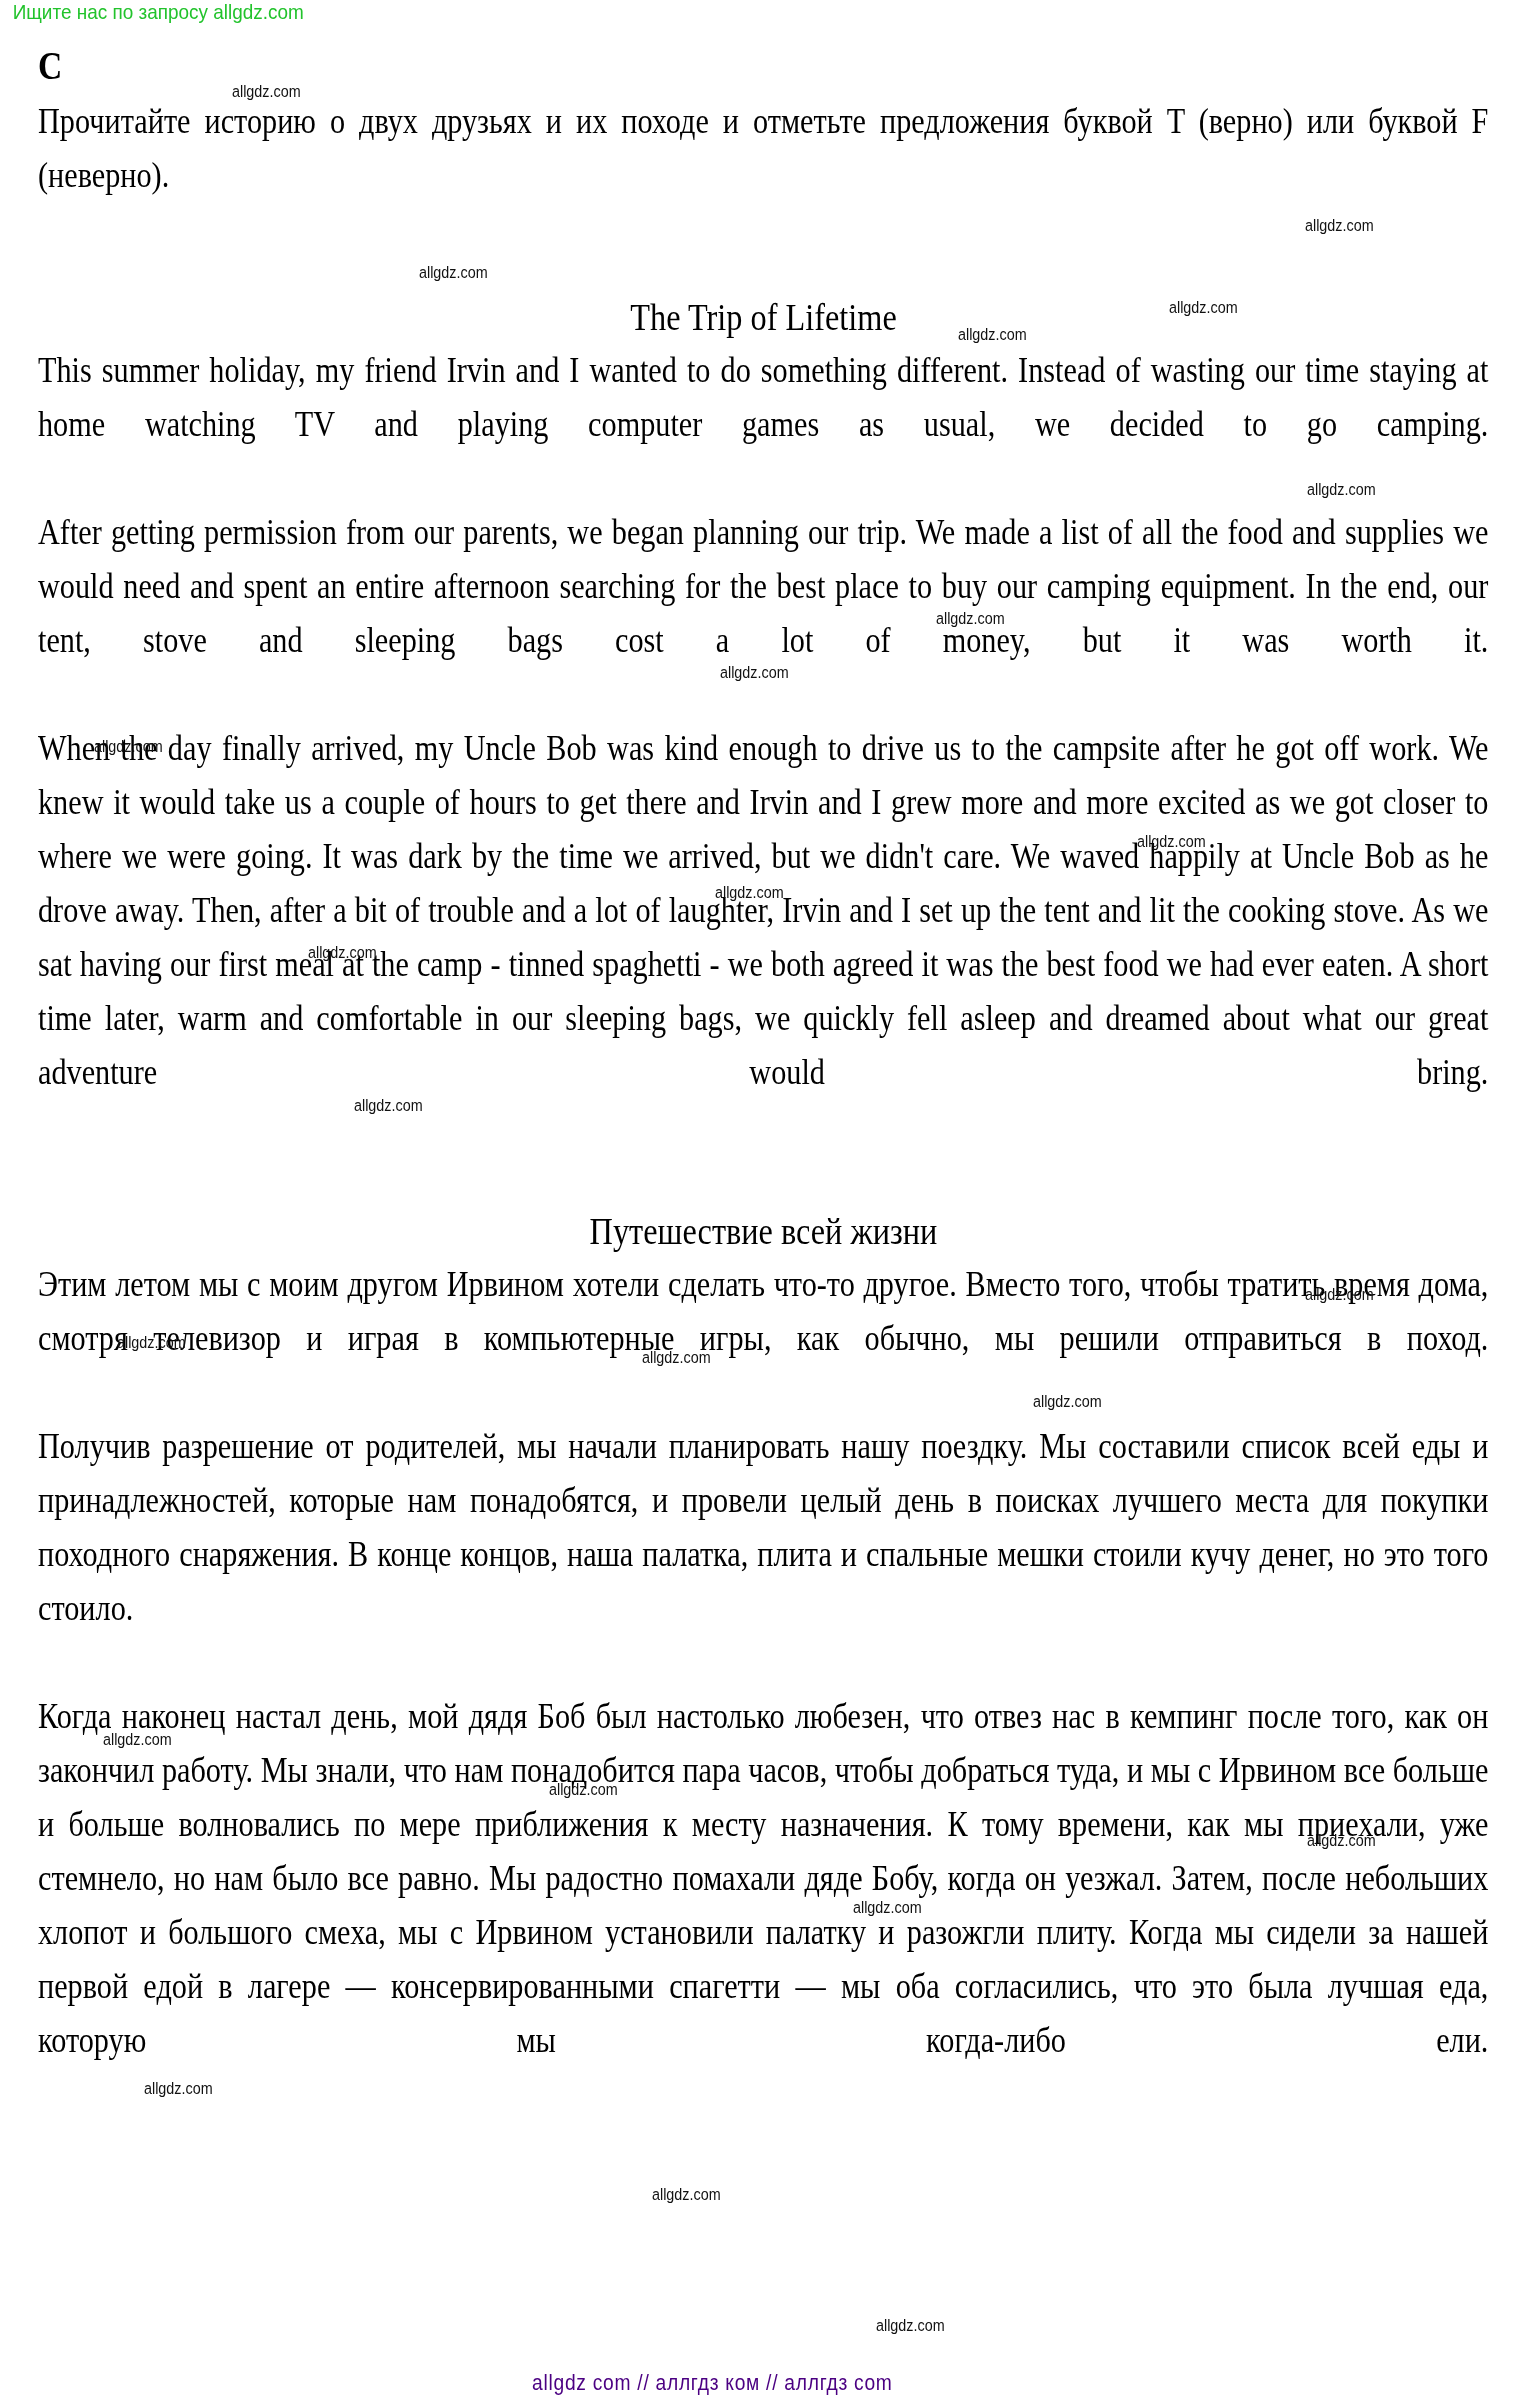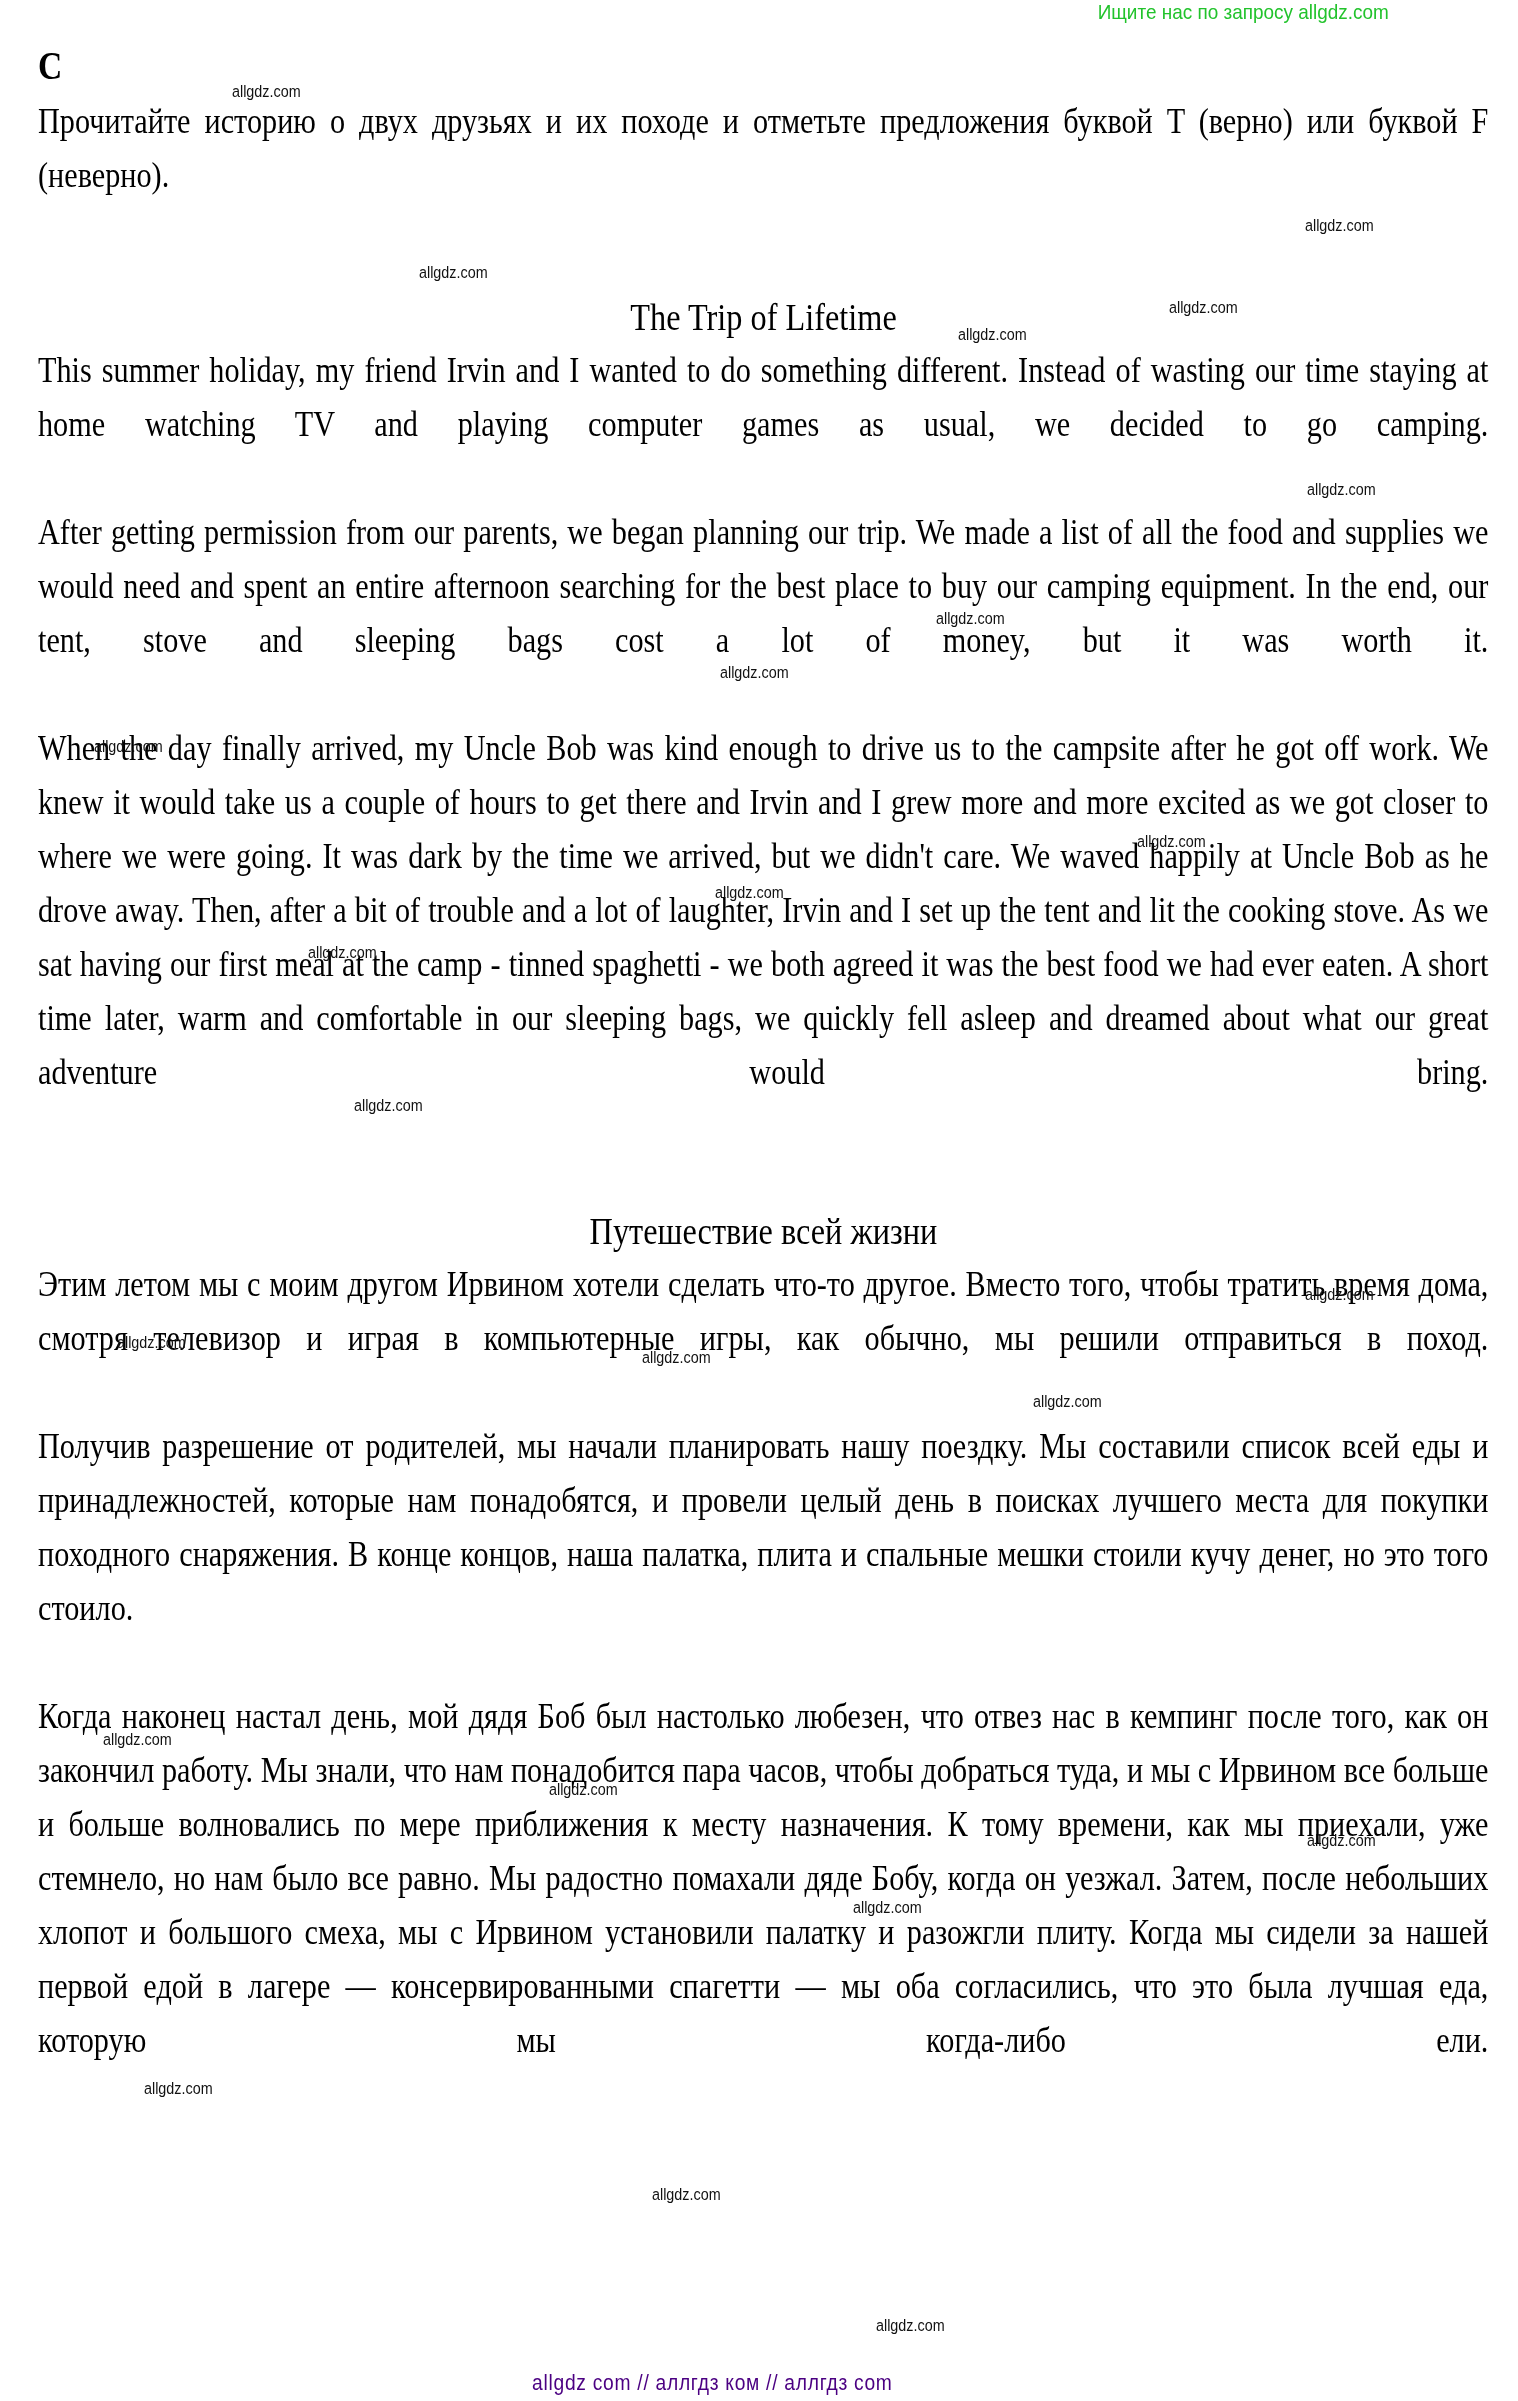--- a/index.html
+++ b/index.html
@@ -17,21 +17,21 @@
     overflow: hidden;
   }
 
   
   .promo-bar {
     position: absolute;
     top: 0;
     left: 0;
     width: 1401px;
     height: 24px;
-    text-align: right;
+    text-align: left;
     line-height: 24px;
     text-decoration: underline;
   }
   .promo-text {
     font-family: "Liberation Sans", "DejaVu Sans", sans-serif;
     font-size: 20.6px;
     color: #22c32c;
     letter-spacing: 0px;
     transform: scaleX(0.92);
     display: inline-block;

